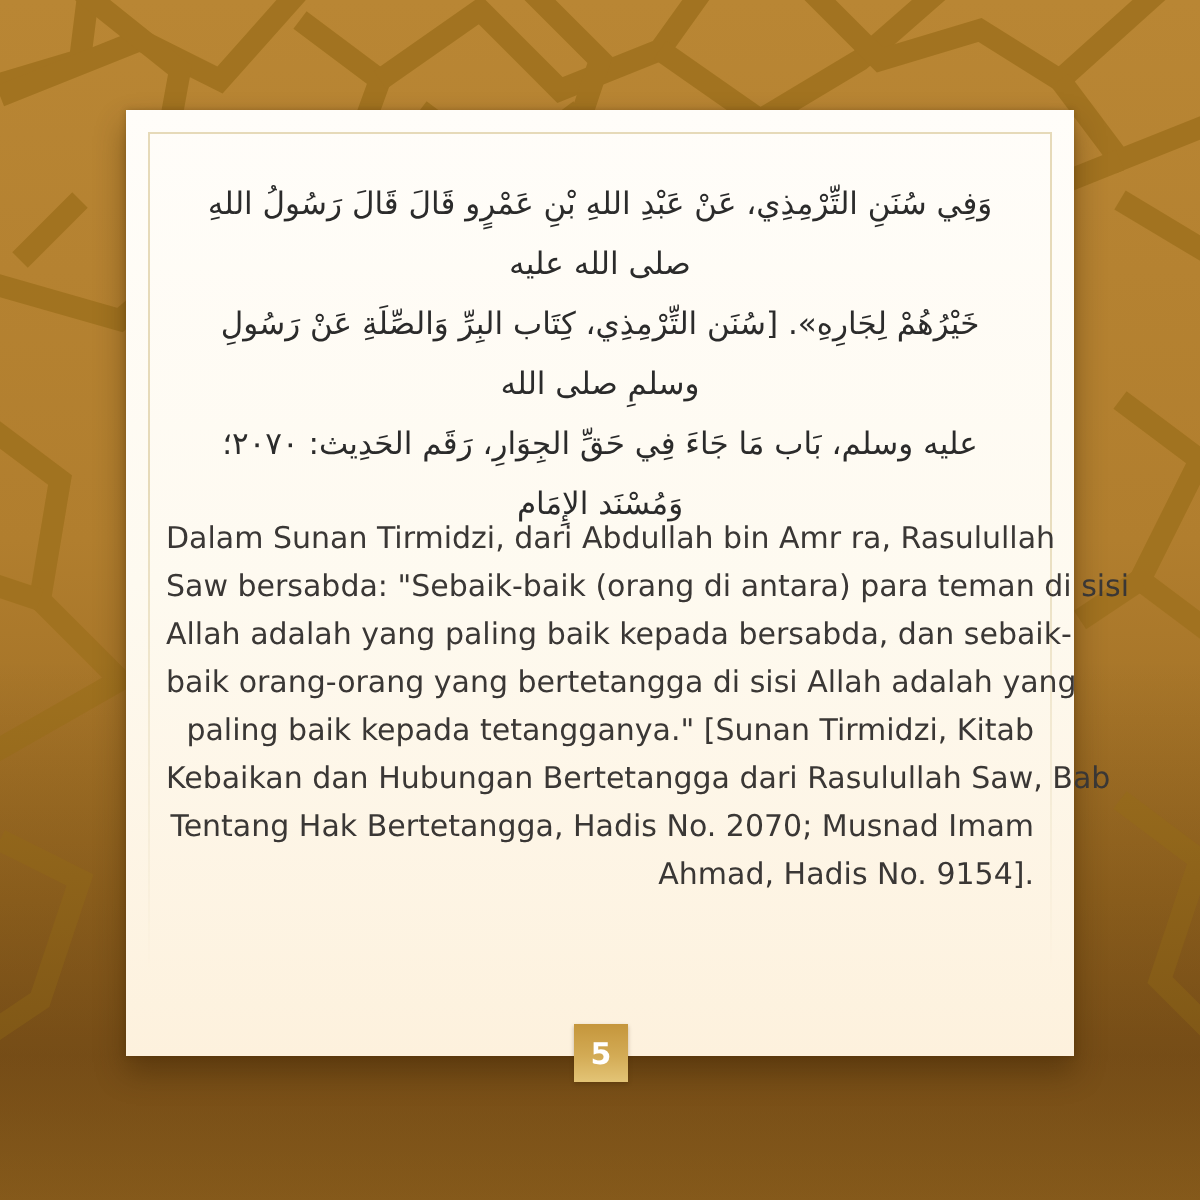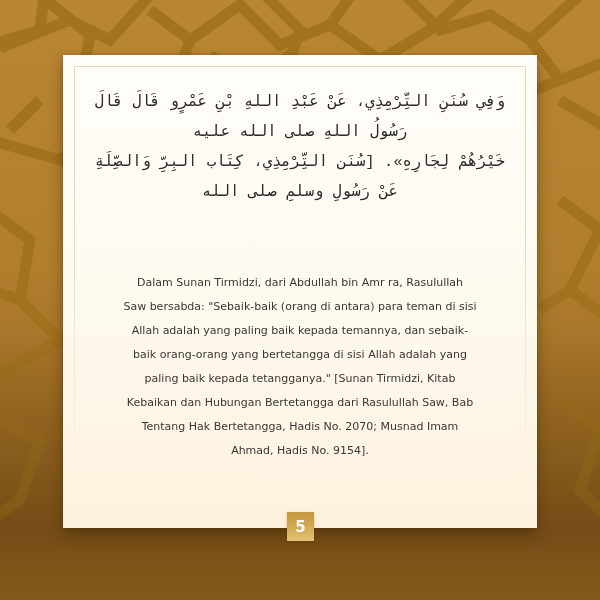--- a/index.html
+++ b/index.html
@@ -54,32 +54,31 @@
       left: 28px;
       top: 32px;
       width: 418px;
       direction: rtl;
       text-align: center;
       font-family: "DejaVu Sans", sans-serif;
       font-size: 15.5px;
       line-height: 30px;
       color: #2b2b2b;
     }
-    .arabic span { display: block; font-family: Liberation Mono, monospace; }
+    .arabic span { display: block; }
     .indo {
       position: absolute;
       left: 20px;
       top: 202px;
       width: 434px;
-      text-align: center;
+      text-align: right;
       font-family: "DejaVu Sans", sans-serif;
-      font-size: 11px;
+      font-size: 15px;
       line-height: 24px;
       color: #3a3735;
-      margin-top: 14px;
     }
     .indo span { display: block; white-space: nowrap; }
     .badge {
       position: absolute;
       left: 287px;
       top: 512px;
       width: 27px;
       height: 29px;
       background: linear-gradient(180deg, #c5963c 0%, #d3ab55 55%, #e3c476 100%);
       display: flex;
@@ -123,26 +122,27 @@
   </svg>
   <div class="bg-shade"></div>
 </div>
 
 <div class="card">
   <div class="inner-border"></div>
 
   <div class="arabic">
     <span>وَفِي سُنَنِ التِّرْمِذِي، عَنْ عَبْدِ اللهِ بْنِ عَمْرٍو قَالَ قَالَ رَسُولُ اللهِ صلى الله عليه</span>
     <span>خَيْرُهُمْ لِجَارِهِ». [سُنَن التِّرْمِذِي، كِتَاب البِرِّ وَالصِّلَةِ عَنْ رَسُولِ وسلمِ صلى الله</span>
+    <span>عليه وسلم، بَاب مَا جَاءَ فِي حَقِّ الجِوَارِ، رَقَم الحَدِيث: ٢٠٧٠؛ وَمُسْنَد الإِمَام</span>
   </div>
 
   <div class="indo">
     <span>Dalam Sunan Tirmidzi, dari Abdullah bin Amr ra, Rasulullah</span>
     <span>Saw bersabda: "Sebaik-baik (orang di antara) para teman di sisi</span>
-    <span>Allah adalah yang paling baik kepada temannya, dan sebaik-</span>
+    <span>Allah adalah yang paling baik kepada bersabda, dan sebaik-</span>
     <span>baik orang-orang yang bertetangga di sisi Allah adalah yang</span>
     <span>paling baik kepada tetangganya." [Sunan Tirmidzi, Kitab</span>
     <span>Kebaikan dan Hubungan Bertetangga dari Rasulullah Saw, Bab</span>
     <span>Tentang Hak Bertetangga, Hadis No. 2070; Musnad Imam</span>
     <span>Ahmad, Hadis No. 9154].</span>
   </div>
 </div>
 
 <div class="badge">5</div>
 

